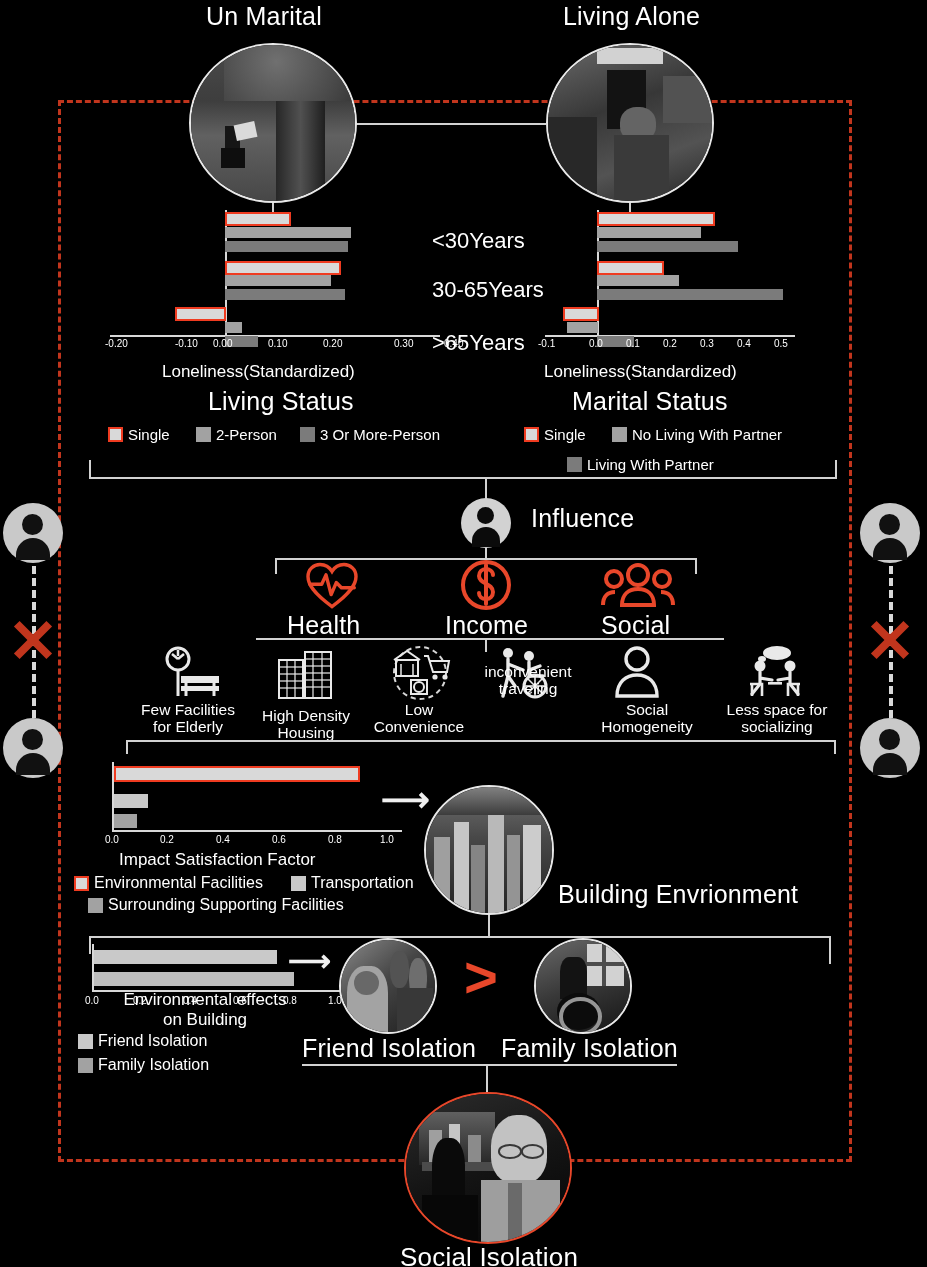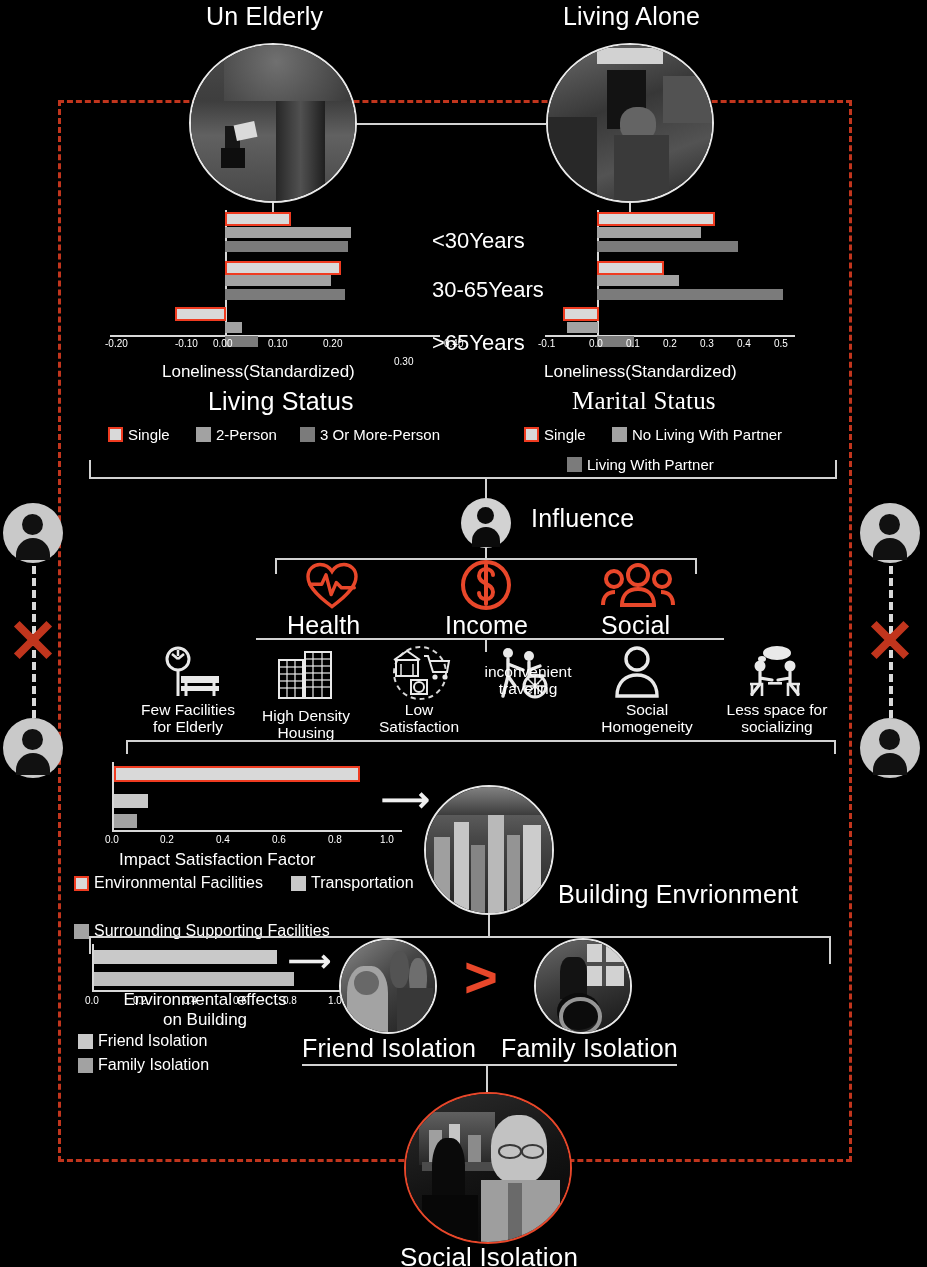--- a/index.html
+++ b/index.html
@@ -65,21 +65,21 @@
   .xmark i:last-child{transform:translateX(-50%) rotate(-45deg);}
 
   .arrow-r{position:absolute;color:#f0f0f0;font-size:34px;line-height:1;font-weight:bold;}
   .gt-red{position:absolute;color:#e8472a;font-size:58px;line-height:1;font-weight:bold;}
 </style>
 </head>
 <body>
 
 <div class="abs" id="outer-frame"></div>
 
-<div class="abs title-lg" style="left:206px;top:2px;">Un Elderly</div>
+<div class="abs title-lg" style="left:206px;top:2px;">Un Marital</div>
 <div class="abs title-lg" style="left:563px;top:2px;">Living Alone</div>
 
 <div class="abs ln" style="left:356px;top:123px;width:190px;height:2px;"></div>
 
 <div class="abs photo" style="left:189px;top:43px;width:168px;height:160px;">
   <div class="ph-inner" style="background:linear-gradient(180deg,#4a4a42 0%,#3b4036 36%,#5d6354 58%,#43493c 100%);">
     <i style="left:52%;top:0;width:30%;height:100%;background:linear-gradient(90deg,#2a2722,#565048,#221f1b);"></i>
     <i style="left:20%;top:0;width:80%;height:36%;background:radial-gradient(circle at 40% 30%,#6d7262,#333a2d);"></i>
     <i style="left:21%;top:52%;width:9%;height:20%;background:#17170f;"></i>
     <i style="left:27%;top:50%;width:13%;height:10%;background:#dedad0;transform:rotate(-12deg);"></i>
@@ -116,21 +116,21 @@
   <div class="bar hl" style="left:65px;top:102px;width:51px;"></div>
   <div class="bar g2" style="left:115px;top:117px;width:17px;"></div>
   <div class="bar g3" style="left:115px;top:131px;width:33px;"></div>
 </div>
 
 <div class="abs tick" style="left:105px;top:338px;">-0.20</div>
 <div class="abs tick" style="left:175px;top:338px;">-0.10</div>
 <div class="abs tick" style="left:213px;top:338px;">0.00</div>
 <div class="abs tick" style="left:268px;top:338px;">0.10</div>
 <div class="abs tick" style="left:323px;top:338px;">0.20</div>
-<div class="abs tick" style="left:378px;top:356px;padding-left:16px;">0.30</div>
+<div class="abs tick" style="left:378px;top:338px;padding-left:16px;">0.30</div>
 <div class="abs tick" style="left:444px;top:338px;">0.40</div>
 
 <div class="abs title-md" style="left:432px;top:228px;">&lt;30Years</div>
 <div class="abs title-md" style="left:432px;top:277px;">30-65Years</div>
 <div class="abs title-md" style="left:432px;top:330px;">&gt;65Years</div>
 
 <div class="abs ax-title" style="left:162px;top:362px;">Loneliness(Standardized)</div>
 <div class="abs title-lg" style="left:208px;top:387px;">Living Status</div>
 
 <div class="legend" style="left:108px;top:426px;">
@@ -165,21 +165,21 @@
 
 <div class="abs tick" style="left:538px;top:338px;">-0.1</div>
 <div class="abs tick" style="left:589px;top:338px;">0.0</div>
 <div class="abs tick" style="left:626px;top:338px;">0.1</div>
 <div class="abs tick" style="left:663px;top:338px;">0.2</div>
 <div class="abs tick" style="left:700px;top:338px;">0.3</div>
 <div class="abs tick" style="left:737px;top:338px;">0.4</div>
 <div class="abs tick" style="left:774px;top:338px;">0.5</div>
 
 <div class="abs ax-title" style="left:544px;top:362px;">Loneliness(Standardized)</div>
-<div class="abs title-lg" style="left:572px;top:387px;font-family:Liberation Serif, serif;">Marital Status</div>
+<div class="abs title-lg" style="left:572px;top:387px;">Marital Status</div>
 
 <div class="legend" style="left:524px;top:426px;">
   <span class="sw hl"></span>
   <span>Single</span>
 </div>
 <div class="legend" style="left:612px;top:426px;">
   <span class="sw g2"></span>
   <span>No Living With Partner</span>
 </div>
 <div class="legend" style="left:567px;top:456px;">
@@ -286,21 +286,21 @@
     <line x1="24" y1="18" x2="24" y2="30" stroke="#e9e9e9" stroke-width="1.5"></line>
     <path d="M35 10 L39 10 L44 26 L58 26 L60 15 L41 15" fill="none" stroke="#e9e9e9" stroke-width="2"></path>
     <circle cx="46" cy="31" r="2.6" fill="#e9e9e9"></circle>
     <circle cx="56" cy="31" r="2.6" fill="#e9e9e9"></circle>
     <path d="M22 34 L38 34 L38 48 L22 48 Z" fill="none" stroke="#e9e9e9" stroke-width="2"></path>
     <circle cx="30" cy="41" r="5" fill="none" stroke="#e9e9e9" stroke-width="2"></circle>
   </svg>
 </div>
 <div class="ico-lbl" style="left:366px;top:702px;width:106px;">
   <div>Low</div>
-  <div>Satisfaction</div>
+  <div>Convenience</div>
 </div>
 
 <div class="ico-wrap" style="left:495px;top:646px;width:64px;height:54px;">
   <svg viewBox="0 0 64 54" width="64" height="54">
     <circle cx="13" cy="7" r="5" fill="#e9e9e9"></circle>
     <path d="M13 13 L13 30 L8 50 M13 30 L20 40 M13 18 L28 24" stroke="#e9e9e9" stroke-width="3.4" fill="none" stroke-linecap="round"></path>
     <circle cx="34" cy="10" r="5" fill="#e9e9e9"></circle>
     <path d="M34 16 L34 30 L48 30 M34 24 L45 20" stroke="#e9e9e9" stroke-width="3.4" fill="none" stroke-linecap="round"></path>
     <circle cx="40" cy="40" r="11" fill="none" stroke="#e9e9e9" stroke-width="3"></circle>
     <g stroke="#e9e9e9" stroke-width="1.6">
@@ -365,21 +365,21 @@
 <div class="abs ax-title" style="left:119px;top:850px;">Impact Satisfaction Factor</div>
 
 <div class="legend" style="left:74px;top:874px;font-size:16px;">
   <span class="sw hl"></span>
   <span>Environmental Facilities</span>
 </div>
 <div class="legend" style="left:291px;top:874px;font-size:16px;">
   <span class="sw"></span>
   <span>Transportation</span>
 </div>
-<div class="legend" style="left:74px;top:896px;font-size:16px;margin-top:26px;">
+<div class="legend" style="left:88px;top:896px;font-size:16px;">
   <span class="sw g2"></span>
   <span>Surrounding Supporting Facilities</span>
 </div>
 
 <div class="arrow-r" style="left:381px;top:782px;">⟶</div>
 
 <div class="abs photo" style="left:424px;top:785px;width:130px;height:130px;">
   <div class="ph-inner" style="background:linear-gradient(180deg,#6e7176 0%,#46484c 40%,#23242a 100%);">
     <i style="left:6%;top:40%;width:13%;height:60%;background:#9aa0a6;"></i>
     <i style="left:22%;top:28%;width:12%;height:72%;background:#c3c7cb;"></i>

